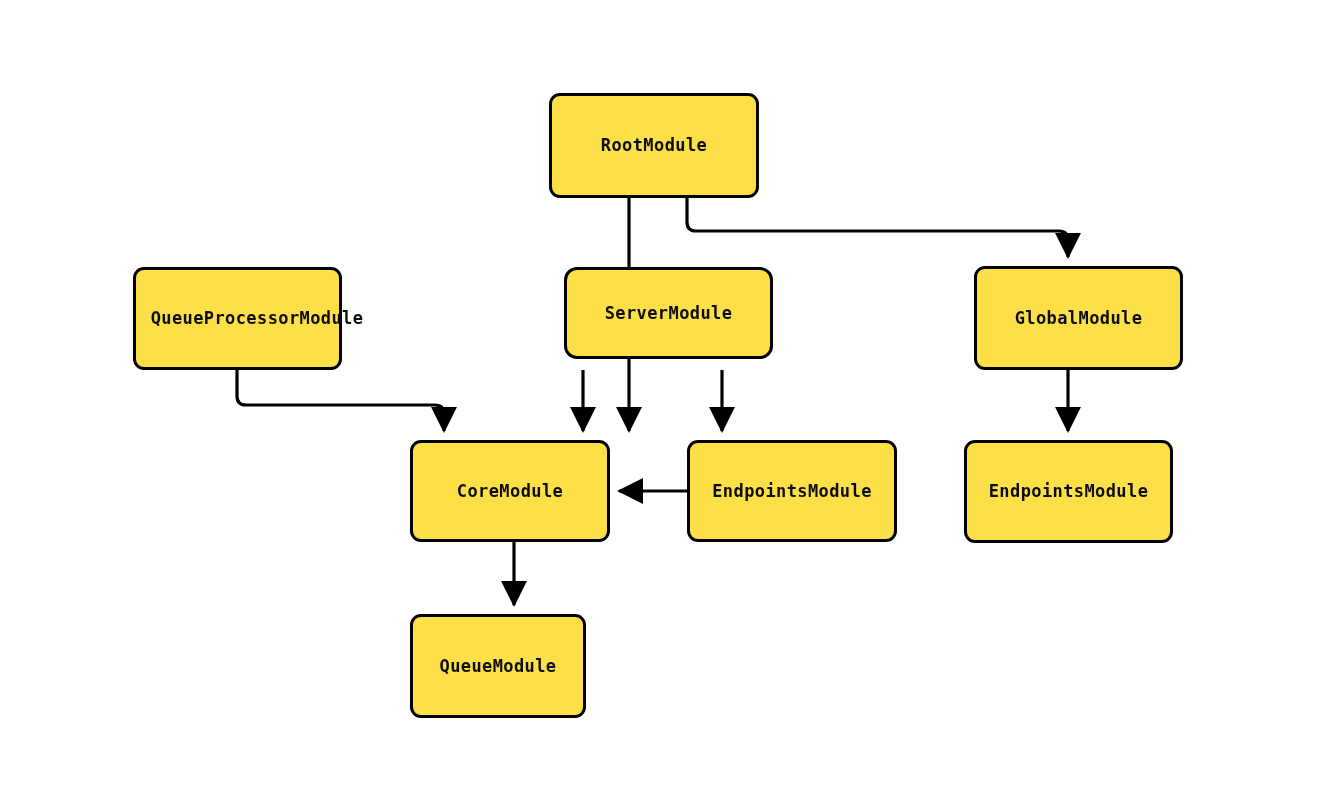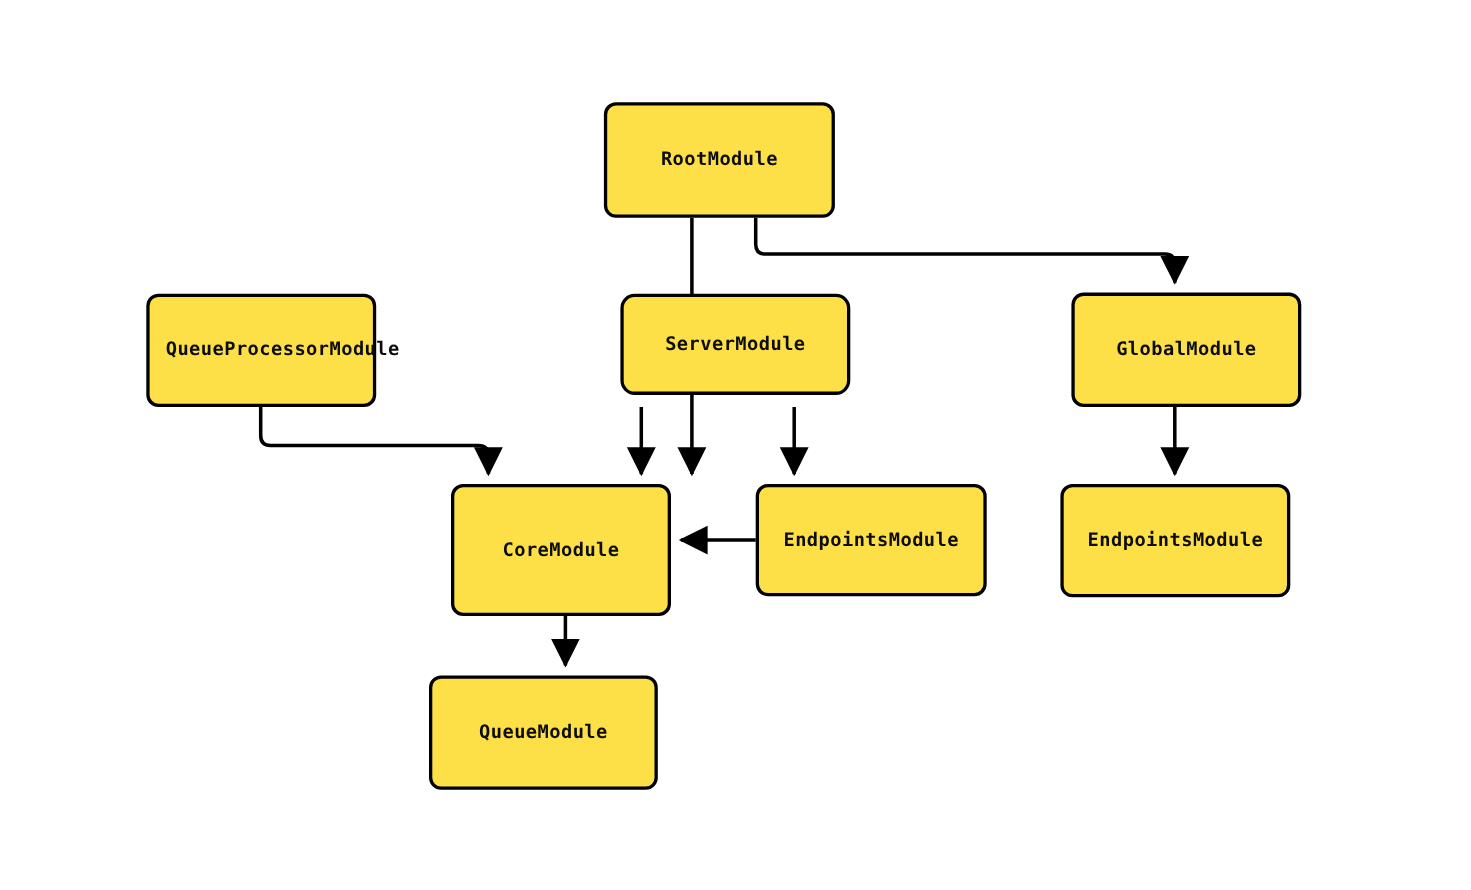--- a/index.html
+++ b/index.html
@@ -99,34 +99,34 @@
     <div class="node" style="left:564px; top:267px; width:209px; height:92px;border-radius:13px;">
       <span class="node-line">Server</span>
       <span class="node-line">Module</span>
     </div>
 
     <div class="node" style="left:964px; top:266px; width:209px; height:104px;margin-left:10px;">
       <span class="node-line">Global</span>
       <span class="node-line">Module</span>
     </div>
 
-    <div class="node" style="left:410px; top:440px; width:200px; height:120px;">
+    <div class="node" style="left:410px; top:440px; width:200px; height:102px;">
       <span class="node-line">Core</span>
       <span class="node-line">Module</span>
     </div>
 
     <div class="node" style="left:687px; top:440px; width:210px; height:102px;">
       <span class="node-line">Endpoints</span>
       <span class="node-line">Module</span>
     </div>
 
     <div class="node" style="left:964px; top:440px; width:209px; height:103px;">
       <span class="node-line">Endpoints</span>
       <span class="node-line">Module</span>
     </div>
 
-    <div class="node" style="left:390px; top:614px; width:208px; height:104px;">
+    <div class="node" style="left:410px; top:614px; width:176px; height:104px;">
       <span class="node-line">Queue</span>
       <span class="node-line">Module</span>
     </div>
 
   </div>
 </div>
 
 </body></html>

